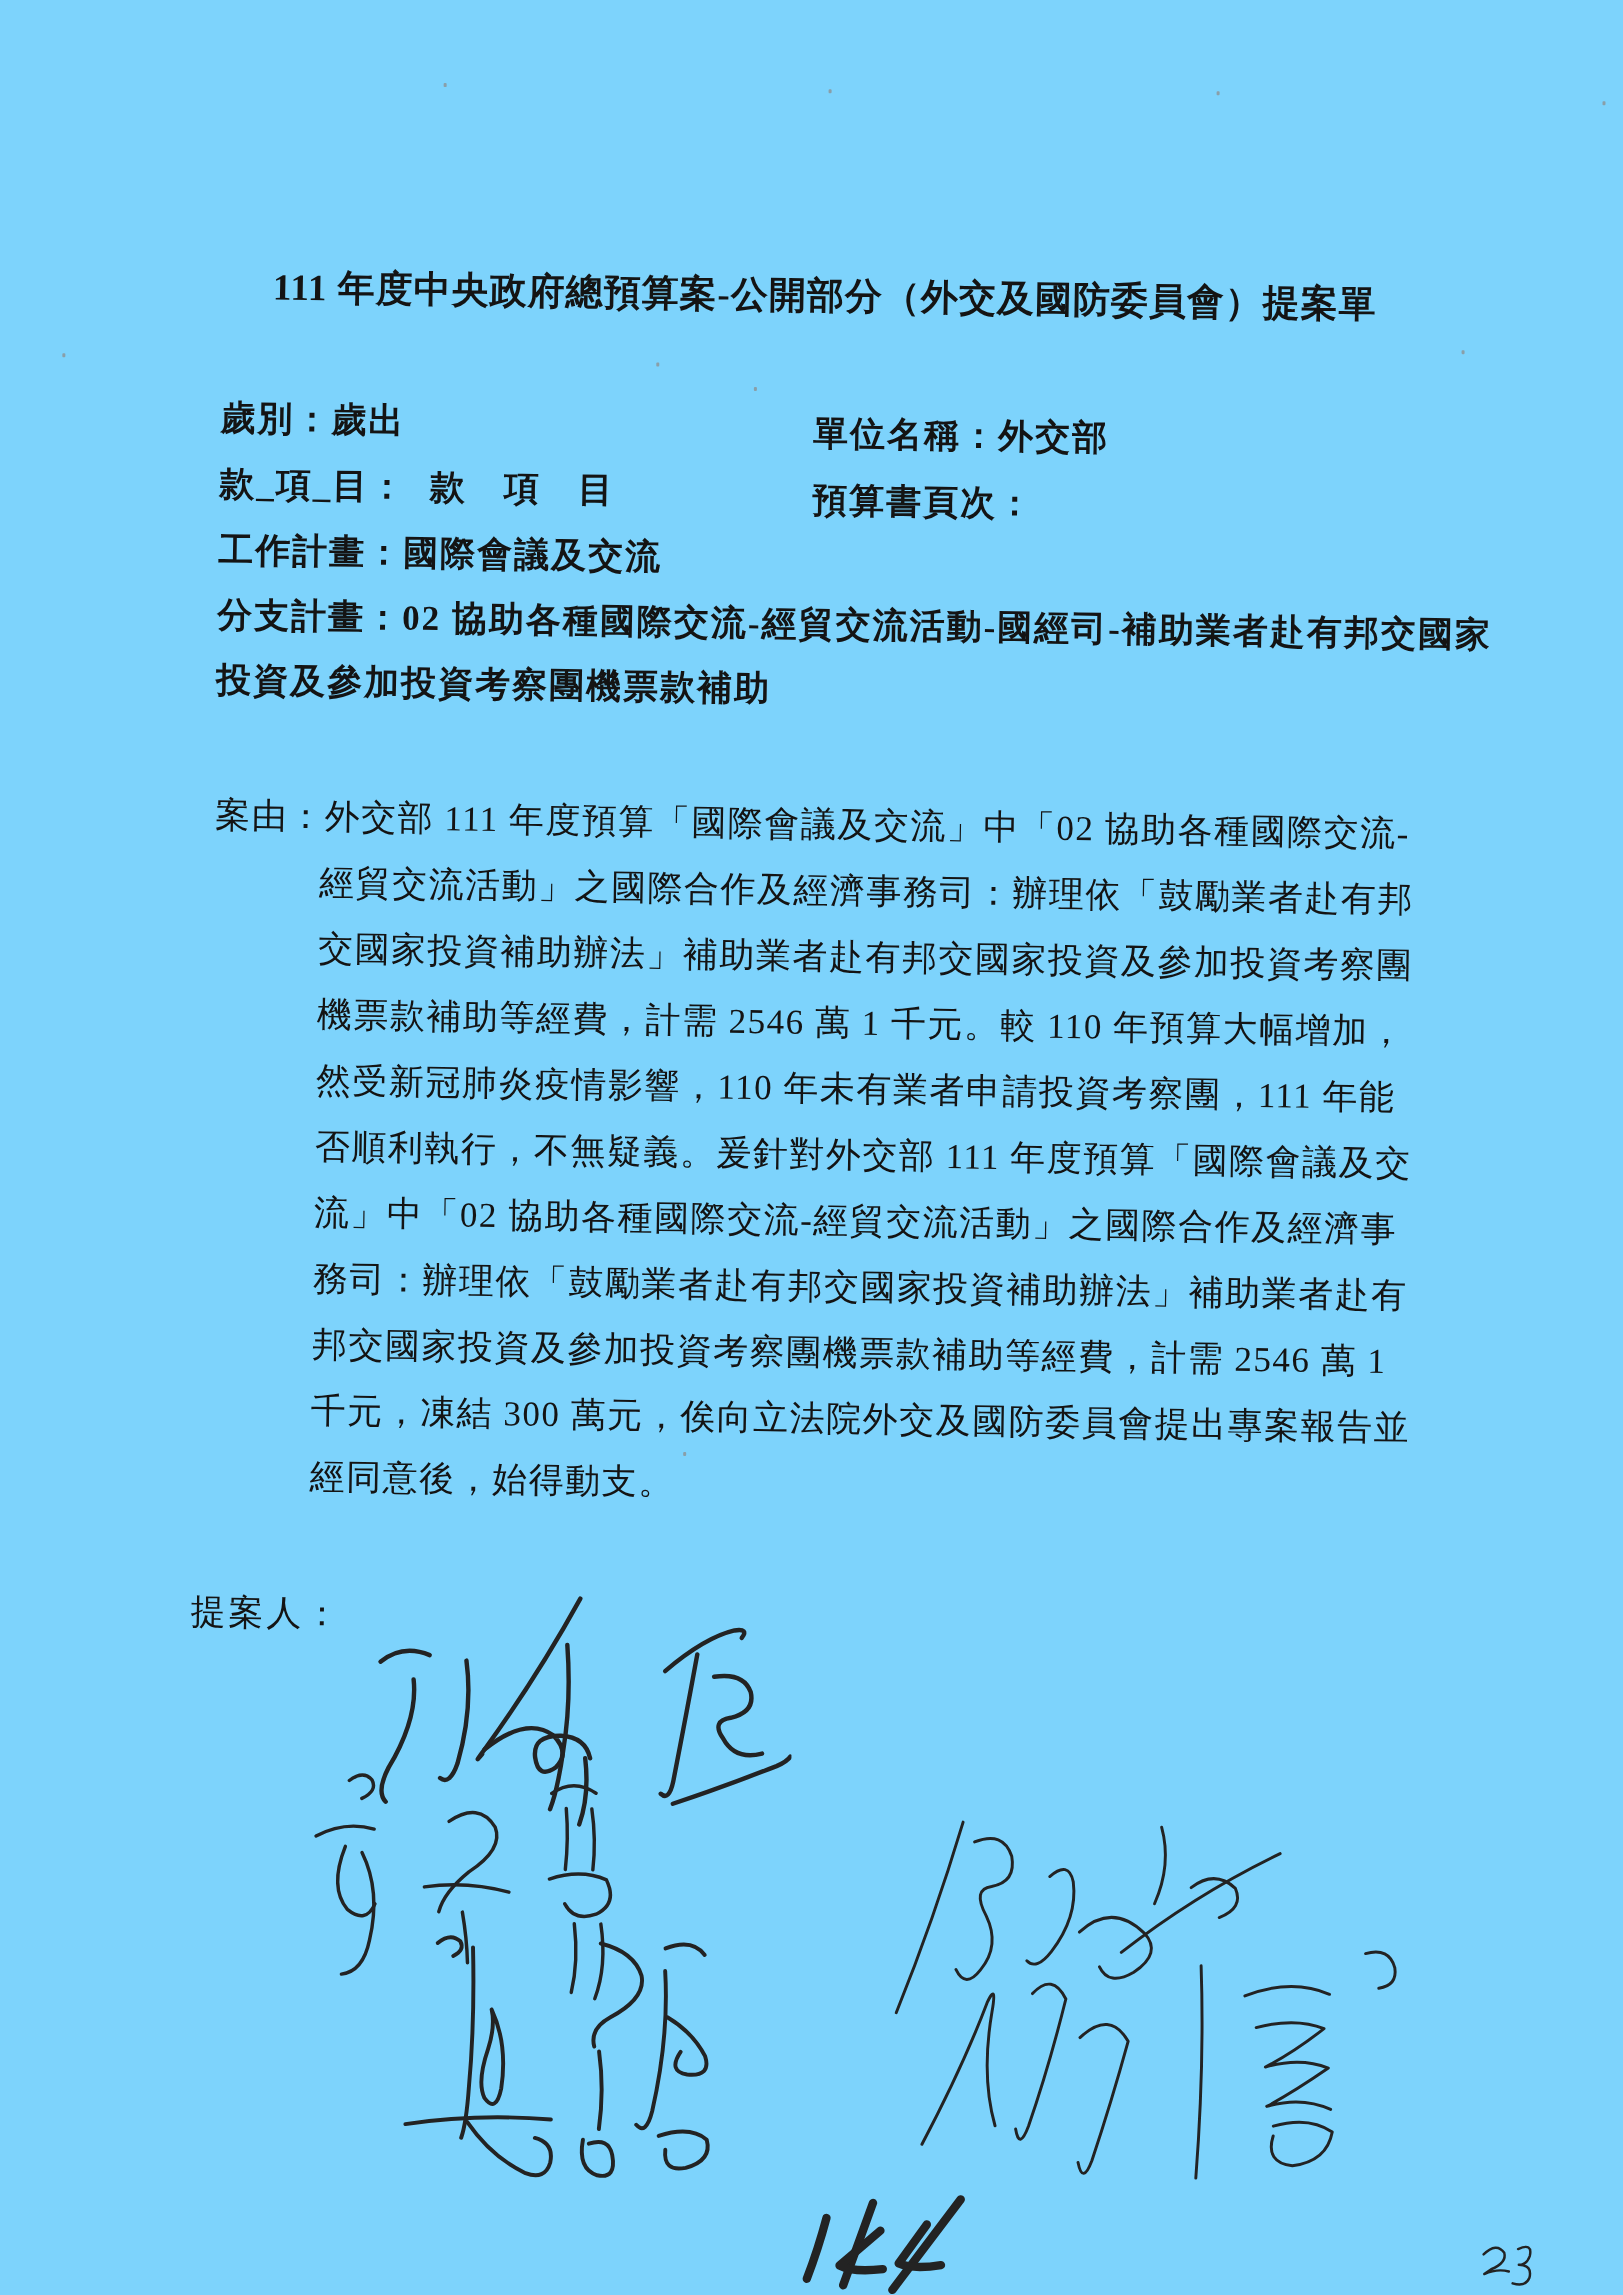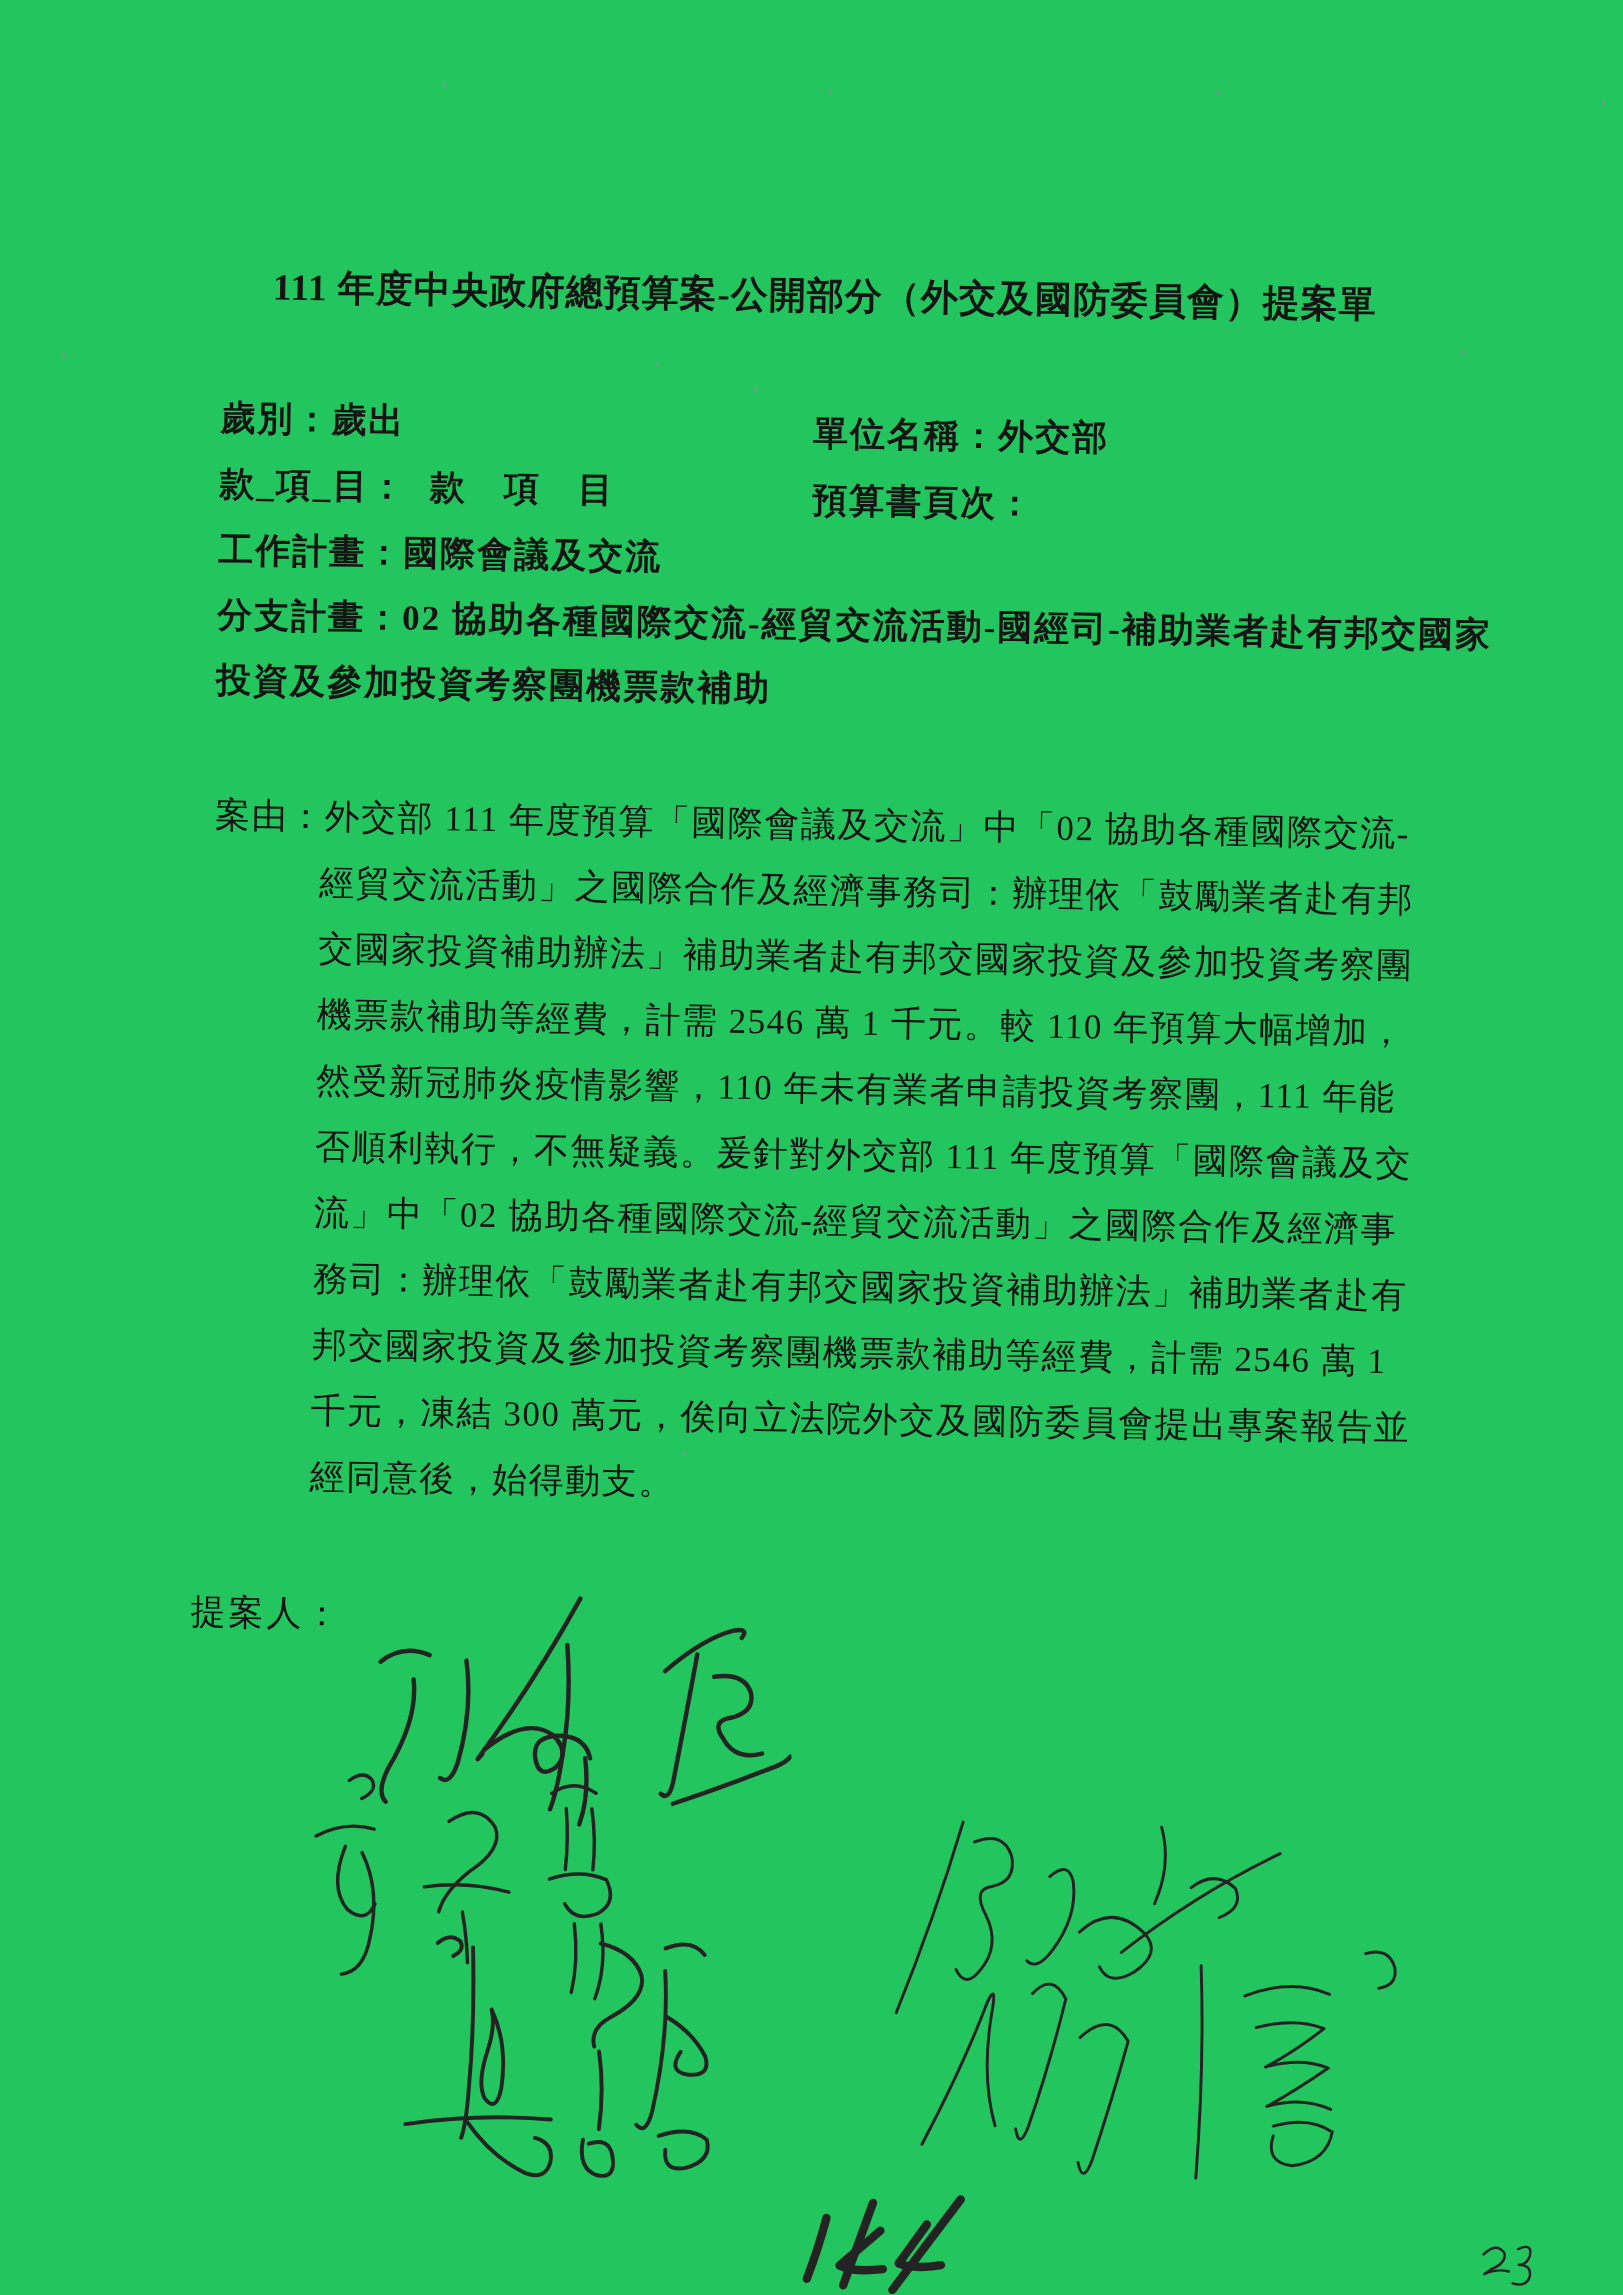--- a/index.html
+++ b/index.html
@@ -4,21 +4,21 @@
 <style>
   html, body {
     margin: 0;
     padding: 0;
     background: #e8e8e8;
   }
   .page {
     position: relative;
     width: 1623px;
     height: 2295px;
-    background: #22c55e;
+    background: #7dd3fc;
     overflow: hidden;
     font-family: "Liberation Serif", "DejaVu Serif", serif;
     color: #141414;
   }
   .sheet {
     position: absolute;
     left: 0; top: 0;
     width: 1623px;
     height: 2295px;
     transform: rotate(0.9deg);

